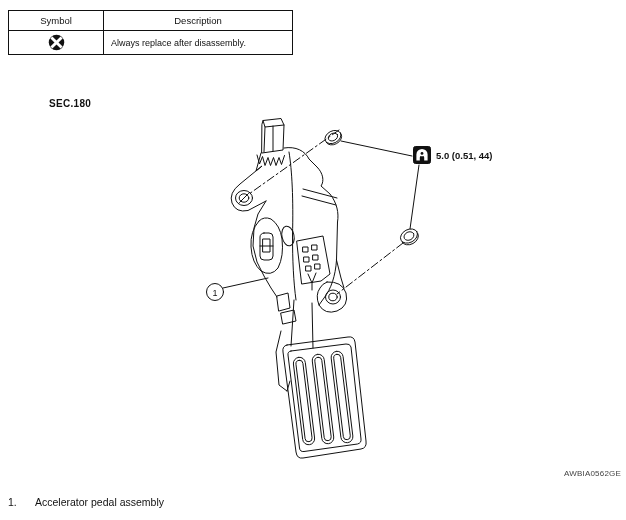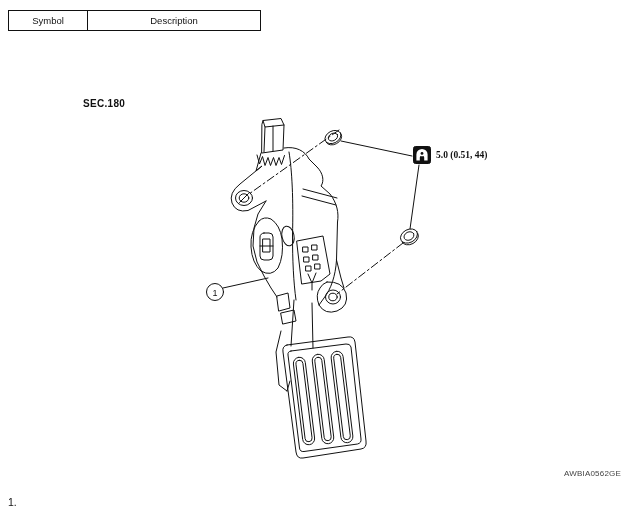--- a/index.html
+++ b/index.html
@@ -3,36 +3,36 @@
 <meta charset="utf-8">
 <style>
   html,body { margin:0; padding:0; background:#fff; }
   .page {
     position:relative; width:626px; height:520px; background:#fff;
     font-family:"Liberation Sans", sans-serif; color:#111; overflow:hidden;
   }
   
   table.legend { position:absolute; left:8px; top:10px; border-collapse:collapse; background:#fff; }
   .legend th, .legend td { border:1px solid #111; }
-  .legend th { font-weight:normal; font-size:9.5px; padding:4px 12px; text-align:center; }
+  .legend th { font-weight:normal; font-size:9.5px; padding:4px 20px; text-align:center; }
   .legend th.col-sym { width:54px; }
   .legend th.col-desc { width:148px; }
   .legend td.sym { width:54px; height:21px; text-align:center; vertical-align:middle; }
   .legend td.desc { width:148px; font-size:9px; padding:2px 3px 2px 7px; white-space:nowrap; }
   .icon svg { display:block; margin:0 auto; }
   
-  .sec { position:absolute; left:49px; top:98px; font-weight:bold; font-size:10px; letter-spacing:0.3px;margin-left:34px; }
+  .sec { position:absolute; left:49px; top:98px; font-weight:bold; font-size:10px; letter-spacing:0.3px; }
   
   svg.art { position:absolute; left:0; top:0; }
   svg.art path, svg.art ellipse, svg.art rect, svg.art circle, svg.art line {
     vector-effect:non-scaling-stroke;
   }
   svg.art text { font-family:"Liberation Sans", sans-serif; font-size:9px; fill:#111; }
   
-  .torque { position:absolute; left:413px; top:146px; display:flex; align-items:center; gap:5px;font-family:Liberation Serif, serif; }
+  .torque { position:absolute; left:413px; top:146px; display:flex; align-items:center; gap:5px; }
   .torque .tbox { display:block; width:18px; height:18px; }
   .torque .tval { font-size:9.5px; font-weight:bold; white-space:nowrap; }
   
   .figcode { position:absolute; right:5px; top:469px; font-size:8px; color:#444; letter-spacing:0.2px;text-align:right; }
   
   .caption { position:absolute; left:8px; top:496px; font-size:10.5px; display:flex; }
   .caption .idx { width:27px; }
 </style>
 </head>
 <body>
@@ -40,20 +40,34 @@
 <div class="page">
 
   <table class="legend">
     <thead>
       <tr>
         <th class="col-sym">Symbol</th>
         <th class="col-desc">Description</th>
       </tr>
     </thead>
     <tbody>
+      <tr>
+        <td class="sym">
+          <span class="icon">
+            <svg width="17" height="17" viewBox="0 0 18 18">
+              <circle cx="9" cy="9" r="8.2" fill="#111"></circle>
+              <g stroke="#fff" stroke-width="3">
+                <line x1="3.6" y1="3.6" x2="14.4" y2="14.4"></line>
+                <line x1="14.4" y1="3.6" x2="3.6" y2="14.4"></line>
+              </g>
+            </svg>
+          </span>
+        </td>
+        <td class="desc">Always replace after disassembly.</td>
+      </tr>
     </tbody>
   </table>
 
   <div class="sec">SEC.180</div>
 
   <svg class="art" width="626" height="520" viewBox="0 0 626 520">
     <g fill="none" stroke="#111" stroke-width="1" stroke-linejoin="round" stroke-linecap="round">
 
       <g>
         <path d="M262,124 L263,120.5 L281,118.5 L284,125 L283,150 L262,153 Z"></path>
@@ -163,15 +177,16 @@
         </g>
       </svg>
     </span>
     <span class="tval">5.0 (0.51, 44)</span>
   </div>
 
   <div class="figcode">AWBIA0562GE</div>
 
   <div class="caption">
     <span class="idx">1.</span>
+    <span>Accelerator pedal assembly</span>
   </div>
 
 </div>
 
 </body></html>

